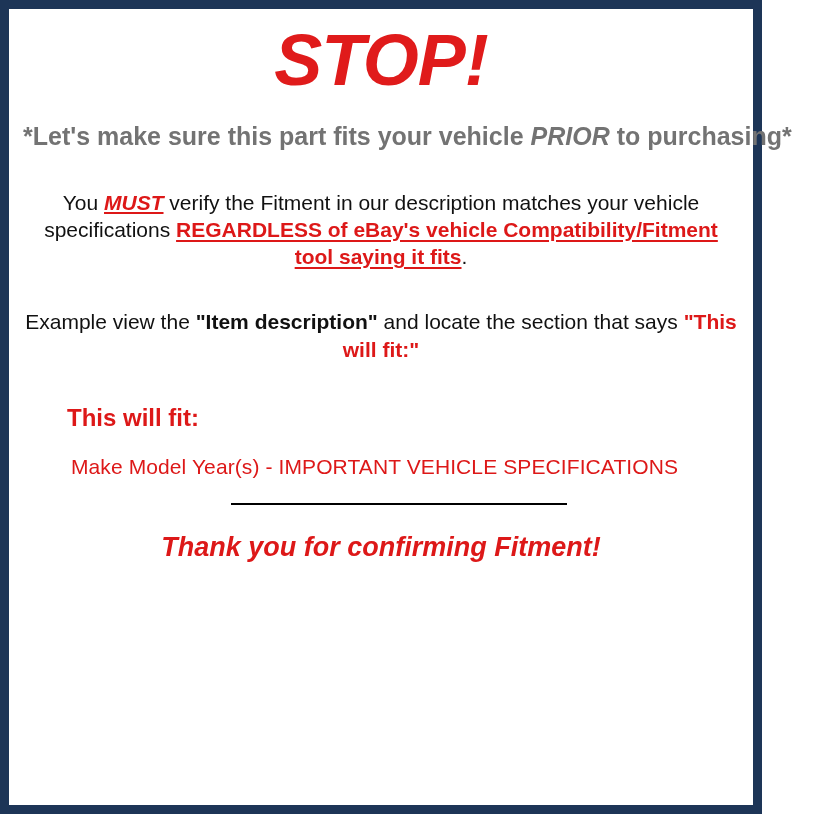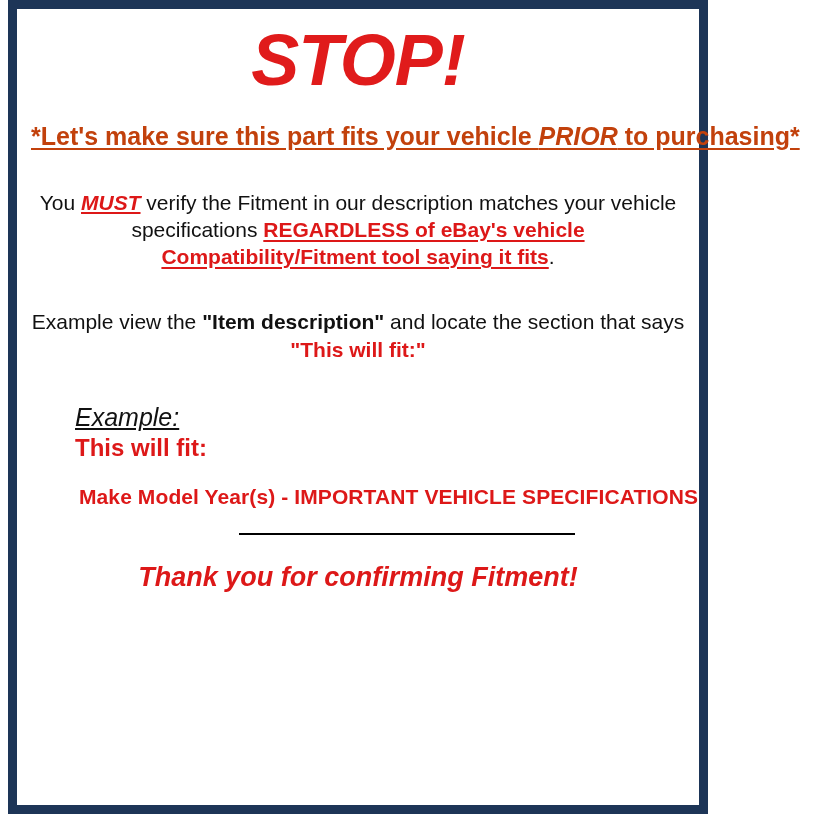--- a/index.html
+++ b/index.html
@@ -10,27 +10,26 @@
   }
   body {
     width: 813px;
     height: 814px;
     overflow: hidden;
     font-family: "Liberation Sans", sans-serif;
   }
 
   #notice-card {
     box-sizing: border-box;
-    width: 700px;
+    width: 762px;
     height: 814px;
     border: 9px solid #1d3557;
     background: #ffffff;
     padding: 0 14px;
     position: relative;
-    margin-left: 8px;
   }
 
   
   .red      { color: #dd1818; }
   .black    { color: #111111; }
   .b        { font-weight: bold; }
   .ubi      { font-weight: bold; font-style: italic; text-decoration: underline; }
 
   
   .stop-title {
@@ -43,25 +42,24 @@
     font-size: 72px;
     line-height: 1.05;
     letter-spacing: -1px;
     font-family: "Liberation Sans", sans-serif;
   }
 
   
   .subtitle {
     margin: 22px 0 0 0;
     text-align: left;
-    color: #c2410c;
+    color: #737373;
     font-weight: bold;
     font-size: 25px;
     line-height: 1.2;
-    text-decoration: underline;
     text-underline-offset: 3px;
     white-space: nowrap;
   }
   .subtitle .prior { font-style: italic; }
 
   
   .para {
     margin: 0;
     text-align: center;
     color: #111111;
@@ -97,21 +95,21 @@
     font-size: 24px;
     font-weight: bold;
     color: #dd1818;
     line-height: 1.25;
     margin-top: 1px;
   }
   .example-spec {
     margin-top: 22px;
     padding-left: 4px;
     font-size: 21px;
-    font-weight: bold;
+    font-weight: normal;
     color: #dd1818;
     letter-spacing: 0.1px;
     white-space: nowrap;
   }
 
   
   .divider-wrap {
     margin-top: 24px;
     height: 4px;
     position: relative;
@@ -152,21 +150,20 @@
 
   <p class="para para-1">
     <span>You </span><span class="red ubi">MUST</span><span> verify the Fitment in our description matches your vehicle specifications </span><span class="reg-phrase">REGARDLESS of eBay's vehicle Compatibility/Fitment tool saying it fits</span><span>.</span>
   </p>
 
   <p class="para para-2">
     <span>Example view the </span><span class="b black">"Item description"</span><span> and locate the section that says </span><span class="b red">"This will fit:"</span>
   </p>
 
   <div class="example-block">
-    <div class="example-label">Example:</div>
     <div class="example-fit">This will fit:</div>
     <div class="example-spec">Make Model Year(s) - IMPORTANT VEHICLE SPECIFICATIONS</div>
   </div>
 
   <div class="divider-wrap">
     <div class="divider"></div>
   </div>
 
 
 

